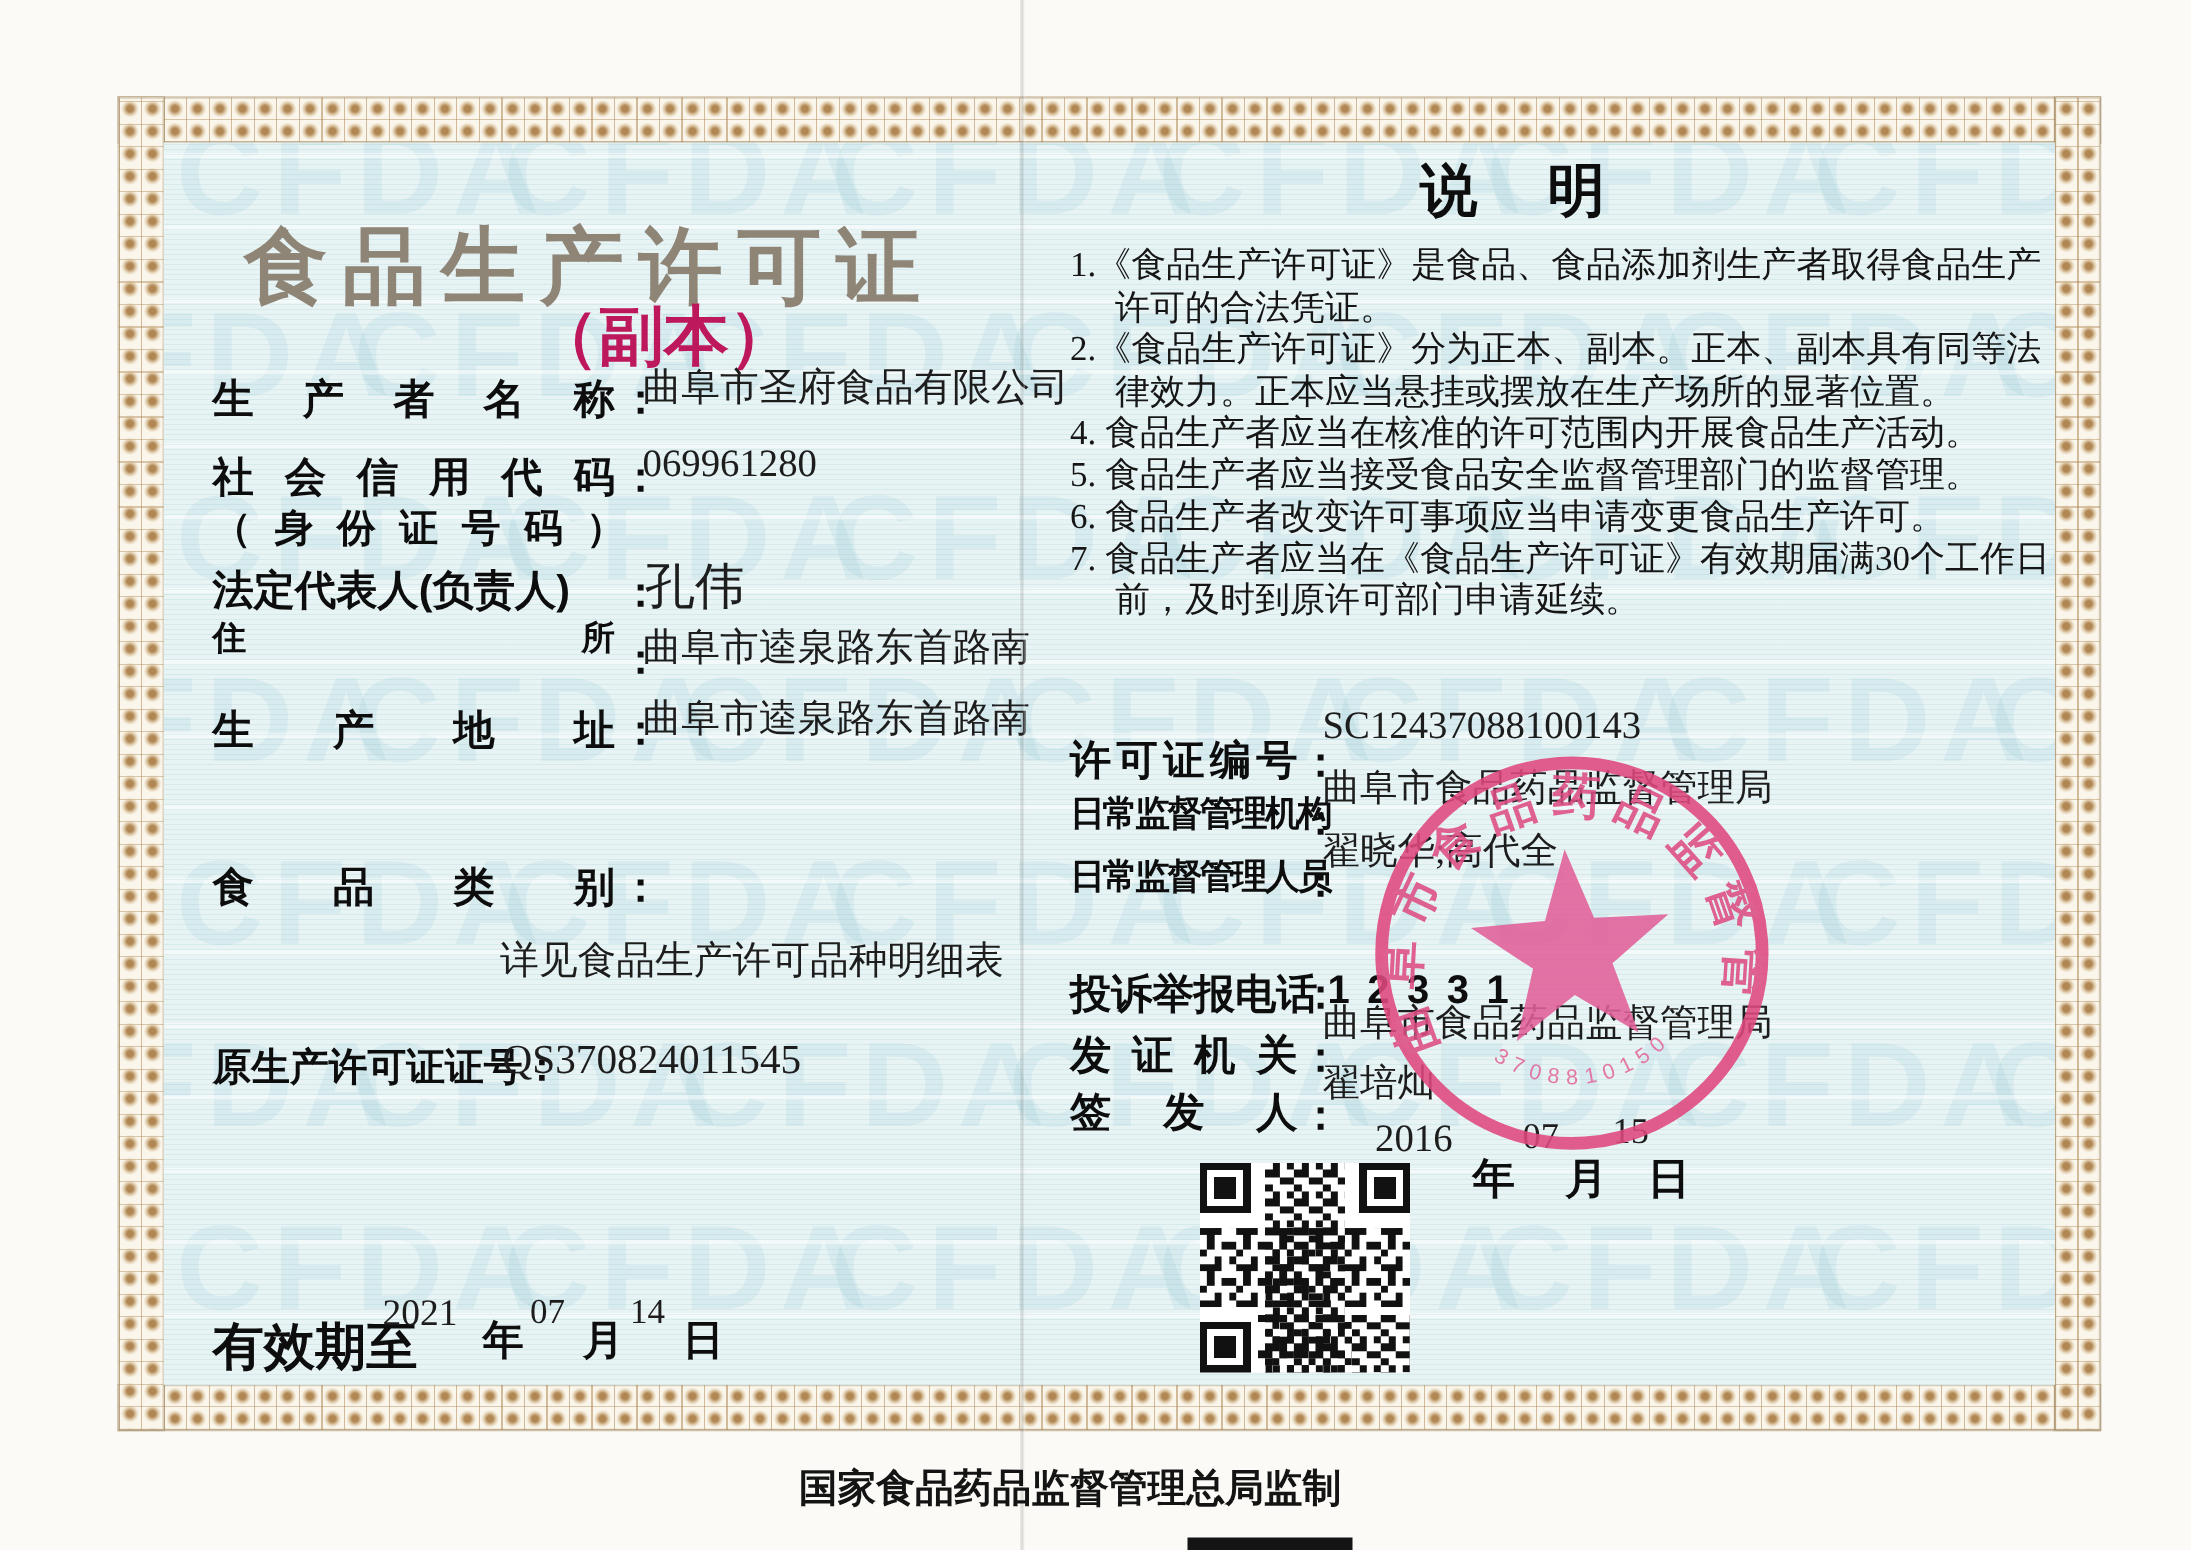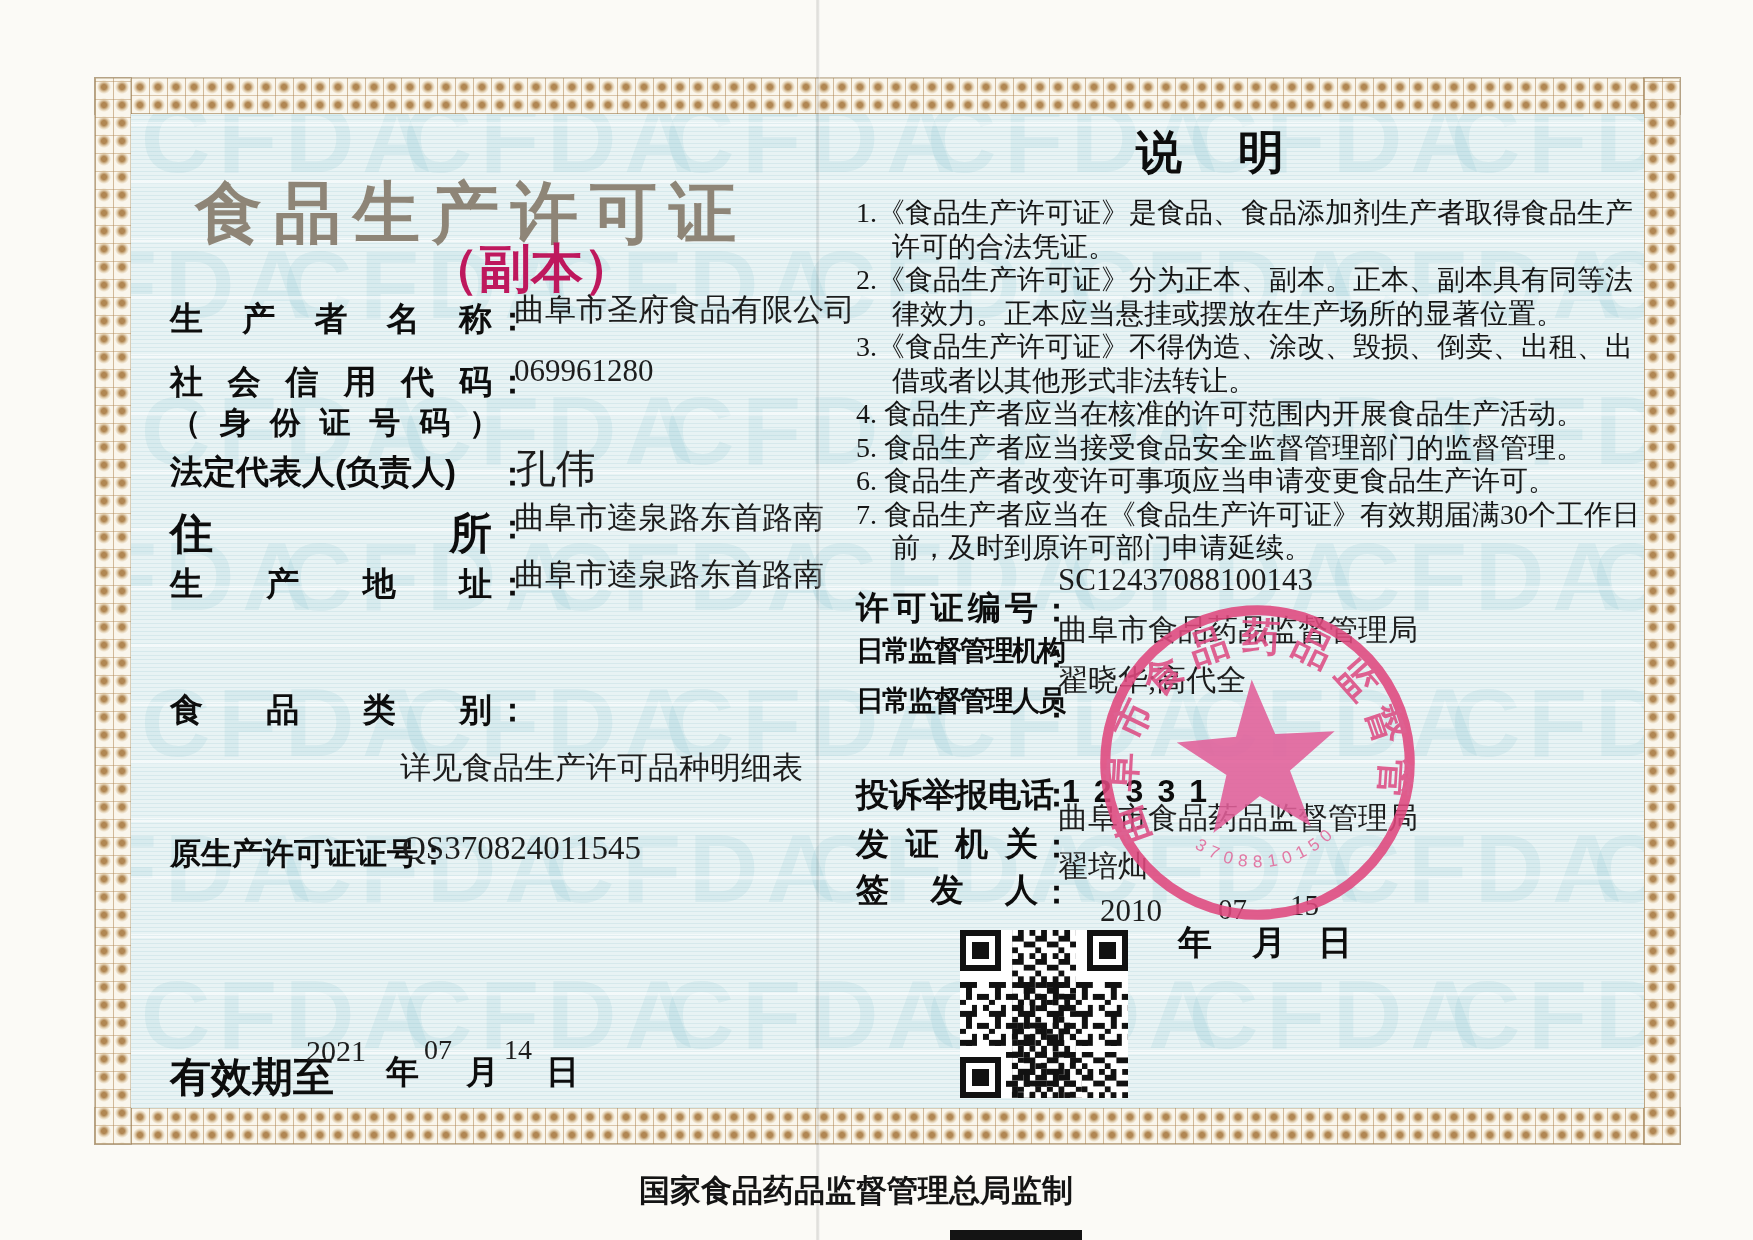--- a/index.html
+++ b/index.html
@@ -104,21 +104,21 @@
 
   <div class="abs lab jlab" style="left:170px;top:360px;width:322px;font-size:33px;">社会信用代码</div>
   <div class="abs colon" style="left:496px;top:360px;">：</div>
   <div class="abs val" style="left:514px;top:353px;font-size:31px;">069961280</div>
   <div class="abs lab jlab" style="left:170px;top:402px;width:330px;font-size:31px;">（身份证号码）</div>
 
   <div class="abs lab" style="left:170px;top:450px;font-size:33px;">法定代表人(负责人)</div>
   <div class="abs colon" style="left:496px;top:452px;">：</div>
   <div class="abs val" style="left:516px;top:441px;font-size:40px;">孔伟</div>
 
-  <div class="abs lab jlab" style="left:170px;top:505px;width:322px;font-size:43px;">住所</div>
+  <div class="abs lab jlab" style="left:170px;top:492px;width:322px;font-size:27px;">住所</div>
   <div class="abs colon" style="left:496px;top:505px;">：</div>
   <div class="abs val" style="left:514px;top:497px;font-size:31px;">曲阜市逵泉路东首路南</div>
 
   <div class="abs lab jlab" style="left:170px;top:562px;width:322px;font-size:33px;">生产地址</div>
   <div class="abs colon" style="left:496px;top:562px;">：</div>
   <div class="abs val" style="left:514px;top:554px;font-size:31px;">曲阜市逵泉路东首路南</div>
 
   <div class="abs lab jlab" style="left:170px;top:688px;width:322px;font-size:33px;">食品类别</div>
   <div class="abs colon" style="left:496px;top:688px;">：</div>
   <div class="abs val" style="left:400px;top:747px;font-size:31px;">详见食品生产许可品种明细表</div>
@@ -132,21 +132,20 @@
   <div class="abs val" style="left:424px;top:1034px;font-size:28px;">07</div>
   <div class="abs lab" style="left:466px;top:1050px;font-size:33px;">月</div>
   <div class="abs val" style="left:504px;top:1034px;font-size:28px;">14</div>
   <div class="abs lab" style="left:546px;top:1050px;font-size:33px;">日</div>
 
   <div class="abs lab" style="left:1136px;top:122px;font-size:46px;letter-spacing:56px;">说明</div>
 
   <ol class="notes">
     <li>1.《食品生产许可证》是食品、食品添加剂生产者取得食品生产许可的合法凭证。</li>
     <li>2.《食品生产许可证》分为正本、副本。正本、副本具有同等法律效力。正本应当悬挂或摆放在生产场所的显著位置。</li>
-    <li>3.《食品生产许可证》不得伪造、涂改、毁损、倒卖、出租、出借或者以其他形式非法转让。</li>
     <li>4. 食品生产者应当在核准的许可范围内开展食品生产活动。</li>
     <li>5. 食品生产者应当接受食品安全监督管理部门的监督管理。</li>
     <li>6. 食品生产者改变许可事项应当申请变更食品生产许可。</li>
     <li>7. 食品生产者应当在《食品生产许可证》有效期届满30个工作日前，及时到原许可部门申请延续。</li>
   </ol>
 
   <div class="abs val" style="left:1058px;top:562px;font-size:31px;">SC12437088100143</div>
   <div class="abs lab jlab" style="left:856px;top:586px;width:182px;font-size:33px;">许可证编号</div>
   <div class="abs colon" style="left:1040px;top:588px;">：</div>
 
@@ -163,21 +162,21 @@
   <div class="abs lab" style="left:1062px;top:773px;font-size:32px;letter-spacing:14px;">12331</div>
 
   <div class="abs val" style="left:1058px;top:798px;font-size:30px;">曲阜市食品药品监督管理局</div>
   <div class="abs lab jlab" style="left:856px;top:822px;width:182px;font-size:33px;">发证机关</div>
   <div class="abs colon" style="left:1040px;top:824px;">：</div>
 
   <div class="abs val" style="left:1058px;top:846px;font-size:30px;">翟培灿</div>
   <div class="abs lab jlab" style="left:856px;top:868px;width:182px;font-size:33px;">签发人</div>
   <div class="abs colon" style="left:1040px;top:870px;">：</div>
 
-  <div class="abs val" style="left:1100px;top:893px;font-size:31px;">2010</div>
+  <div class="abs val" style="left:1100px;top:893px;font-size:31px;">2016</div>
   <div class="abs lab" style="left:1178px;top:920px;font-size:34px;">年</div>
   <div class="abs val" style="left:1218px;top:893px;font-size:29px;">07</div>
   <div class="abs lab" style="left:1252px;top:920px;font-size:34px;">月</div>
   <div class="abs val" style="left:1290px;top:889px;font-size:29px;">15</div>
   <div class="abs lab" style="left:1318px;top:920px;font-size:34px;">日</div>
 
   <svg width="345" height="345" viewBox="0 0 340 340" style="position:absolute;left:1085px;top:590px;opacity:0.88;transform:rotate(-4deg);">
     <circle cx="170" cy="170" r="150" fill="none" stroke="#e0487e" stroke-width="10"></circle>
     <polygon points="170,88 189.4,143.3 248,144.7 201.4,180.2 218.2,236.3 170,203 121.8,236.3 138.6,180.2 92,144.7 150.6,143.3" fill="#e2609a"></polygon>
     <defs>

